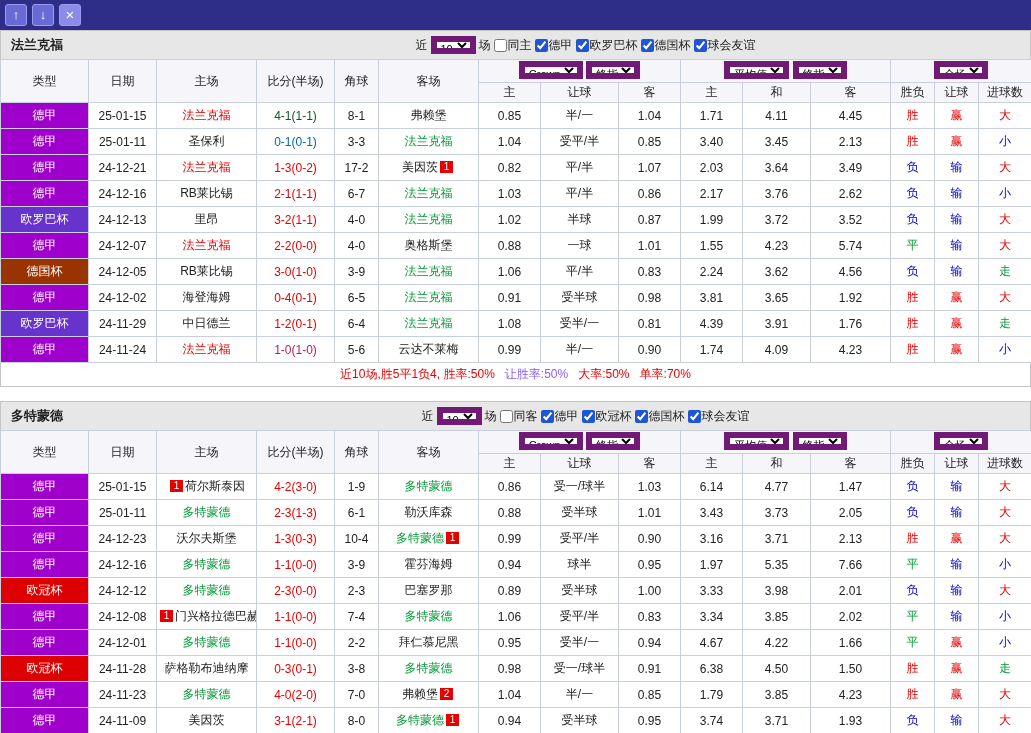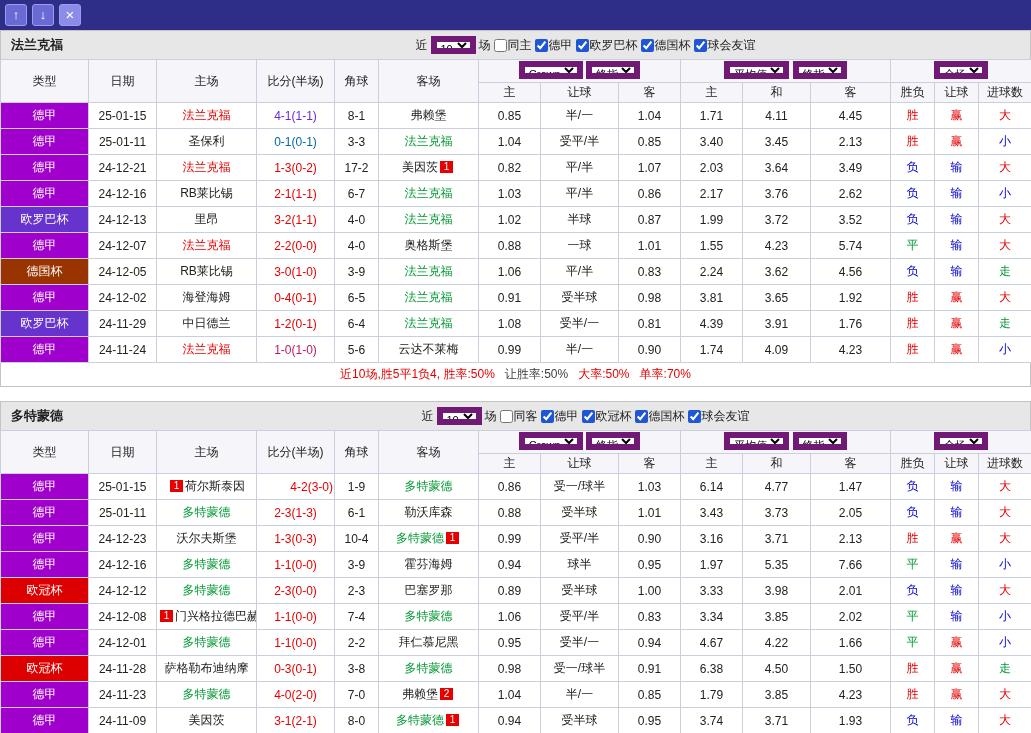--- a/index.html
+++ b/index.html
@@ -115,21 +115,21 @@
         <th>胜负</th>
         <th>让球</th>
         <th>进球数</th>
       </tr>
     </thead>
     <tbody>
         <tr>
           <td style="color: rgb(255, 255, 255); background: rgb(160, 0, 204);">德甲</td>
           <td>25-01-15</td>
           <td><span style="color: rgb(230, 0, 0);">法兰克福</span></td>
-          <td style="color: #6d28d9;">4-1(1-1)</td>
+          <td style="color: #14532d;">4-1(1-1)</td>
           <td>8-1</td>
           <td><span>弗赖堡</span></td>
           <td>0.85</td>
           <td>半/一</td>
           <td>1.04</td>
           <td>1.71</td>
           <td>4.11</td>
           <td>4.45</td>
           <td style="color: rgb(230, 0, 0);">胜</td>
           <td style="color: rgb(230, 0, 0);">赢</td>
@@ -284,21 +284,21 @@
           <td>1.74</td>
           <td>4.09</td>
           <td>4.23</td>
           <td style="color: rgb(230, 0, 0);">胜</td>
           <td style="color: rgb(230, 0, 0);">赢</td>
           <td style="color: rgb(0, 0, 204);">小</td>
         </tr>
       </tbody>
   </table>
   <div class="summary">
-    <span style="color: rgb(230, 0, 0);">近10场,胜5平1负4, 胜率:50%</span><span style="color: #404040;">让胜率:50%</span><span style="color: rgb(230, 0, 0);">大率:50%</span><span style="color: rgb(230, 0, 0);">单率:70%</span>
+    <span style="color: rgb(230, 0, 0);">近10场,胜5平1负4, 胜率:50%</span><span style="color: #8b5cf6;">让胜率:50%</span><span style="color: rgb(230, 0, 0);">大率:50%</span><span style="color: rgb(230, 0, 0);">单率:70%</span>
   </div>
 </section>
 
 <div class="gap"></div>
 
 <section class="team-section">
   <div class="strip">
     <span class="team-name">多特蒙德</span>
     <div class="filters">
       <span>近</span>
@@ -374,21 +374,21 @@
         <th>胜负</th>
         <th>让球</th>
         <th>进球数</th>
       </tr>
     </thead>
     <tbody>
         <tr>
           <td style="color: rgb(255, 255, 255); background: rgb(160, 0, 204);">德甲</td>
           <td>25-01-15</td>
           <td><span class="redcard" style="background: rgb(230, 0, 0);">1</span><span>荷尔斯泰因</span></td>
-          <td style="color: rgb(230, 0, 0); text-align: right;">4-2(3-0)</td>
+          <td style="color: rgb(230, 0, 0);">4-2(3-0)</td>
           <td>1-9</td>
           <td><span style="color: rgb(0, 153, 51);">多特蒙德</span></td>
           <td>0.86</td>
           <td>受一/球半</td>
           <td>1.03</td>
           <td>6.14</td>
           <td>4.77</td>
           <td>1.47</td>
           <td style="color: rgb(0, 0, 204);">负</td>
           <td style="color: rgb(0, 0, 204);">输</td>

